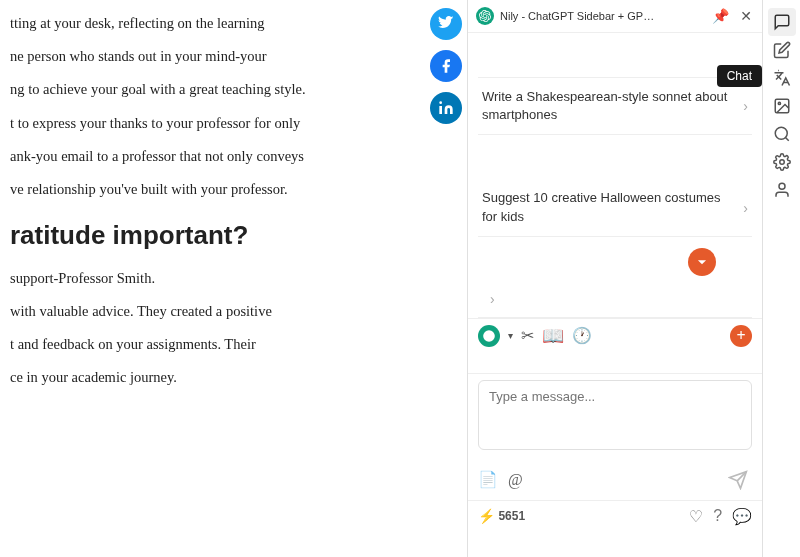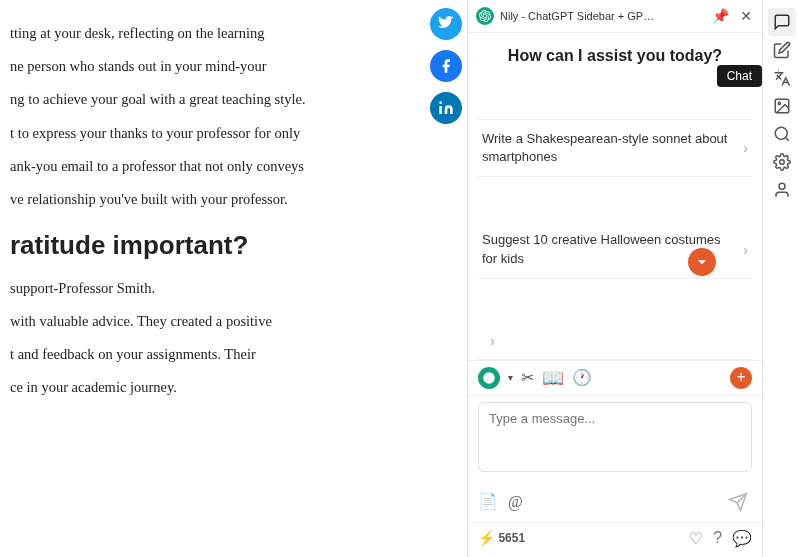--- a/index.html
+++ b/index.html
@@ -9,21 +9,21 @@
       width: 800px;
       height: 557px;
       overflow: hidden;
       display: flex;
       position: relative;
     }
 
     
     .main-content {
       flex: 1;
-      padding: 22px 20px 10px 10px;
+      padding: 12px 20px 10px 10px;
       overflow: hidden;
       max-width: 460px;
       color: #222;
       line-height: 1.6;
       font-size: 14.5px;
     }
 
     .main-content p {
       margin-bottom: 10px;
     }
@@ -285,20 +285,21 @@
       font-size: 16px;
       font-weight: bold;
       cursor: pointer;
       margin-left: auto;
     }
 
     
     .chat-input-area {
       padding: 6px 10px;
       border-top: 1px solid #eee;
+      margin-top: 20px;
     }
 
     .chat-input {
       width: 100%;
       border: 1px solid #e0e0e0;
       border-radius: 6px;
       padding: 8px 10px;
       font-size: 13px;
       font-family: Arial, sans-serif;
       resize: none;
@@ -421,21 +422,20 @@
       </div>
       <span class="chat-header-title">Nily - ChatGPT Sidebar + GPT-4o, D...</span>
     </div>
     <div class="chat-header-icons">
       <button class="header-icon-btn">📌</button>
       <button class="header-icon-btn">✕</button>
     </div>
   </div>
 
   <div class="chat-body">
-    <div class="chat-greeting">How can I assist you today?</div>
 
     <div class="suggestion-cards">
       <div class="suggestion-card">
         <span class="suggestion-card-text">Write a Shakespearean-style sonnet about smartphones</span>
         <span class="suggestion-card-arrow">›</span>
       </div>
       <div class="suggestion-card">
         <span class="suggestion-card-text">Suggest 10 creative Halloween costumes for kids</span>
         <span class="suggestion-card-arrow">›</span>
       </div>

